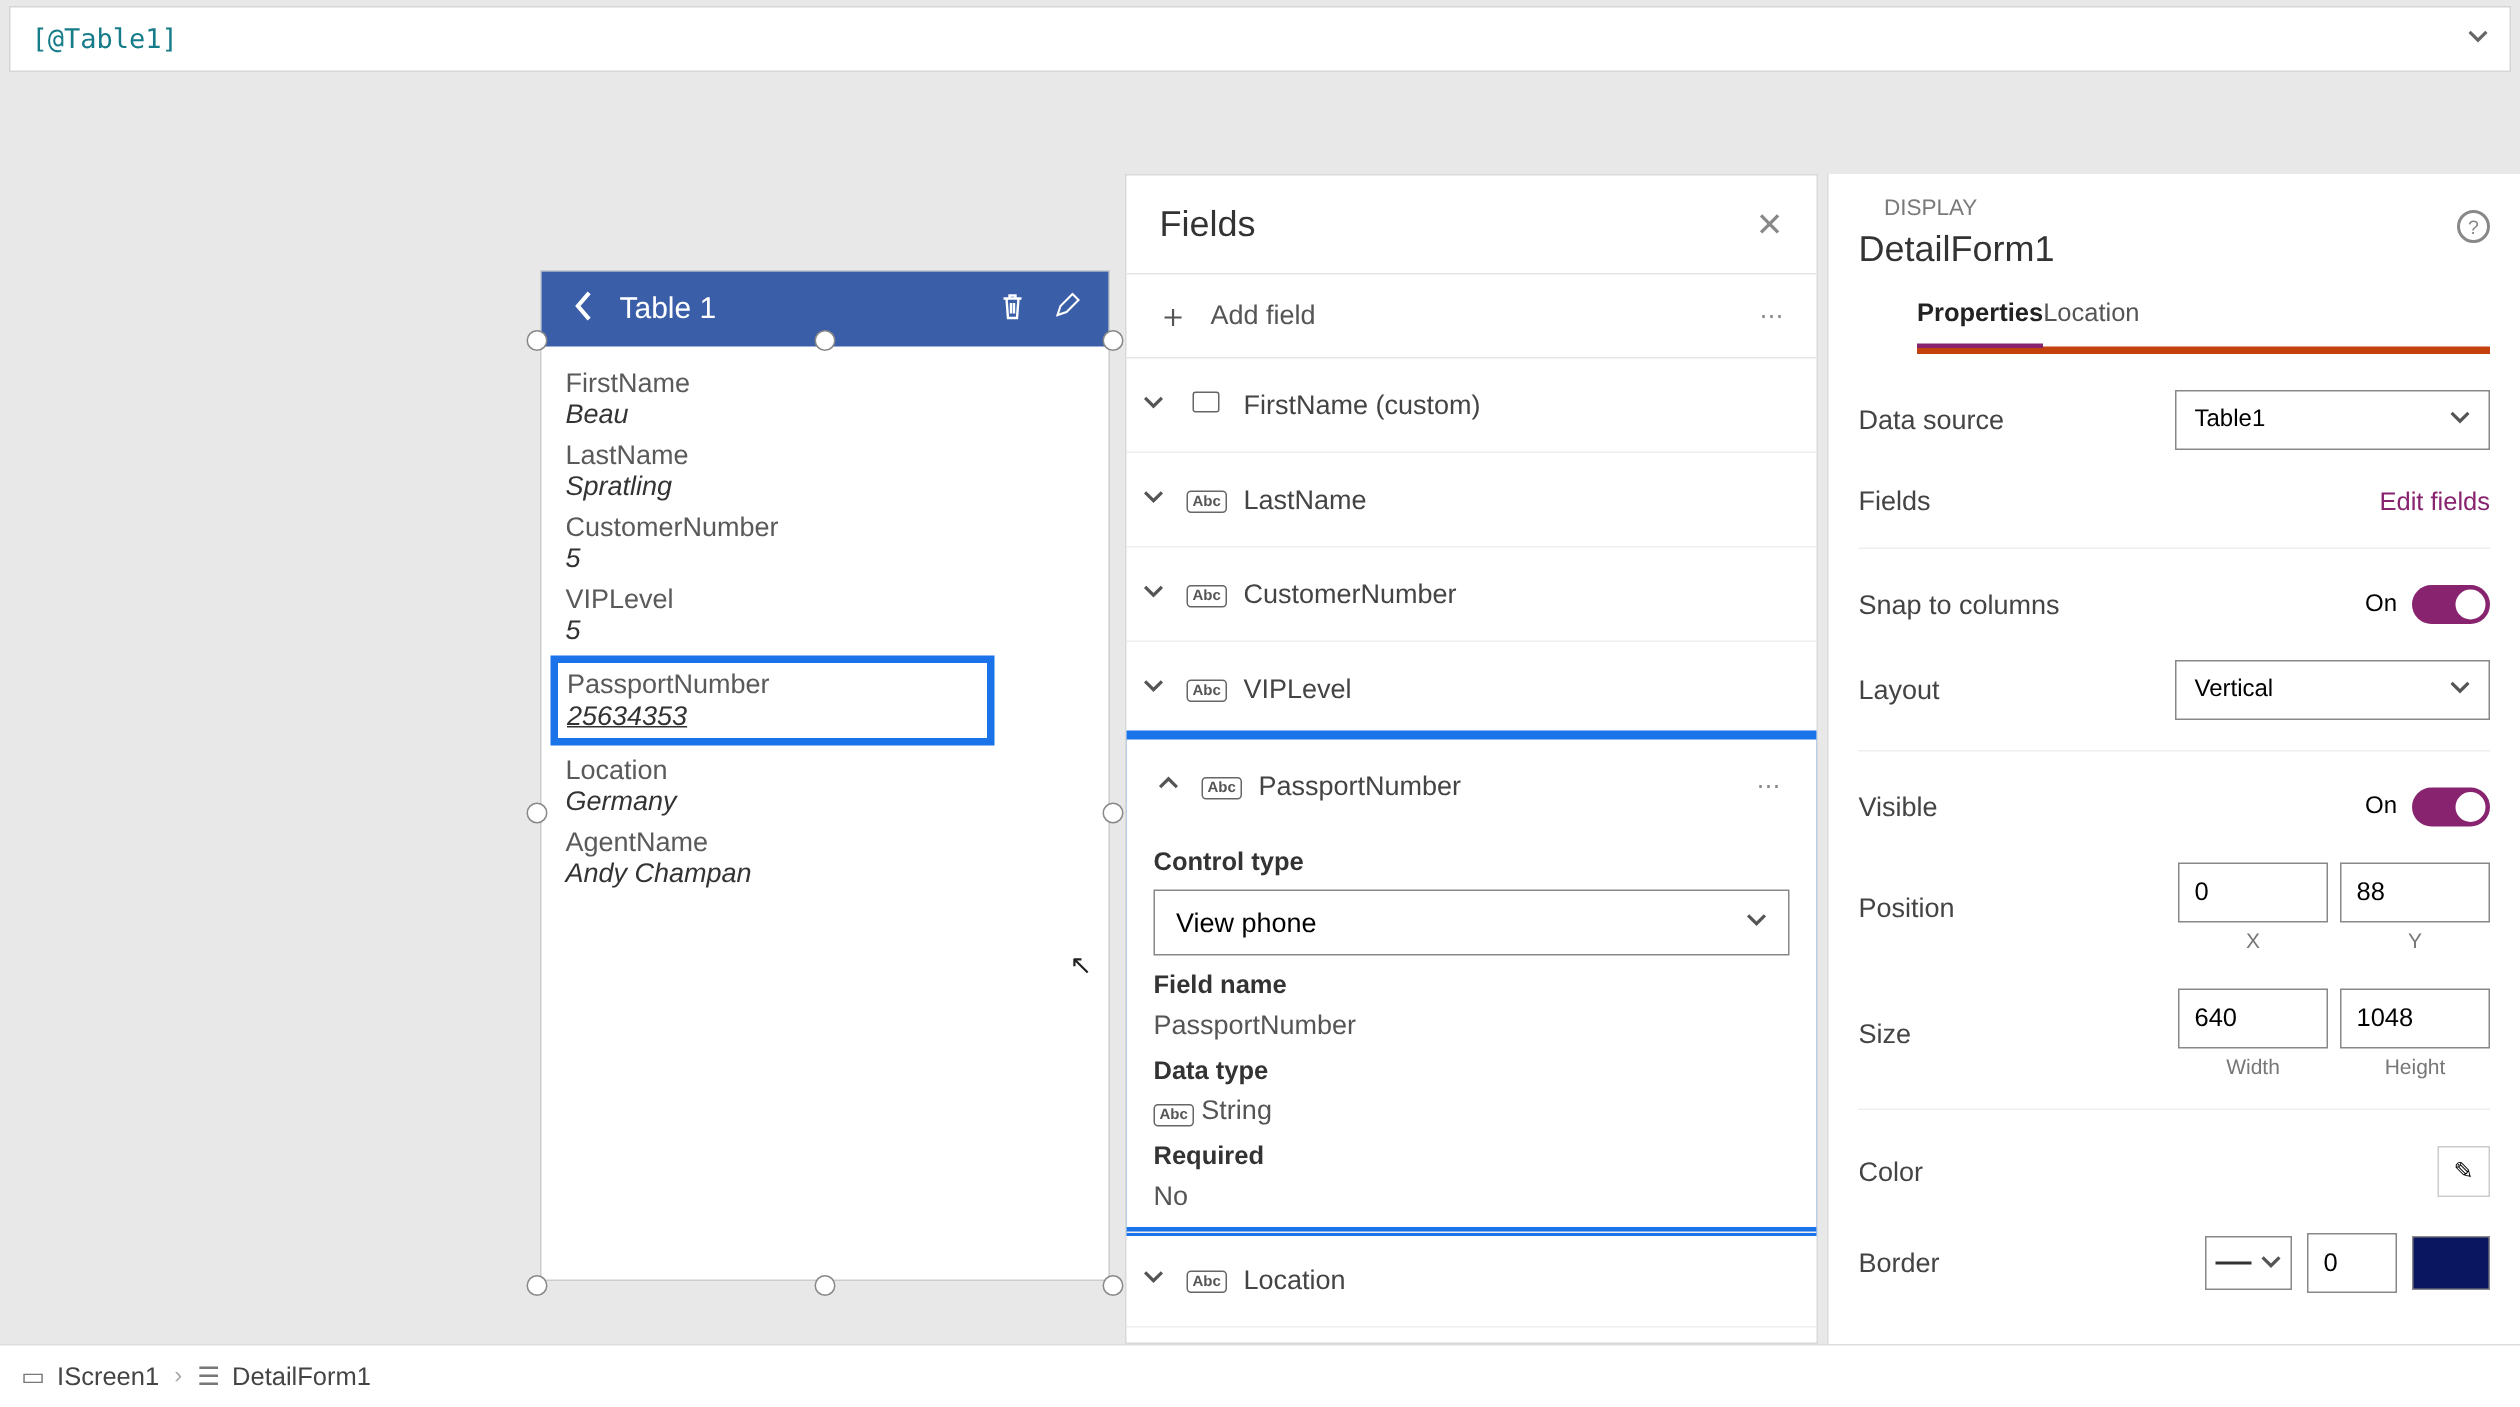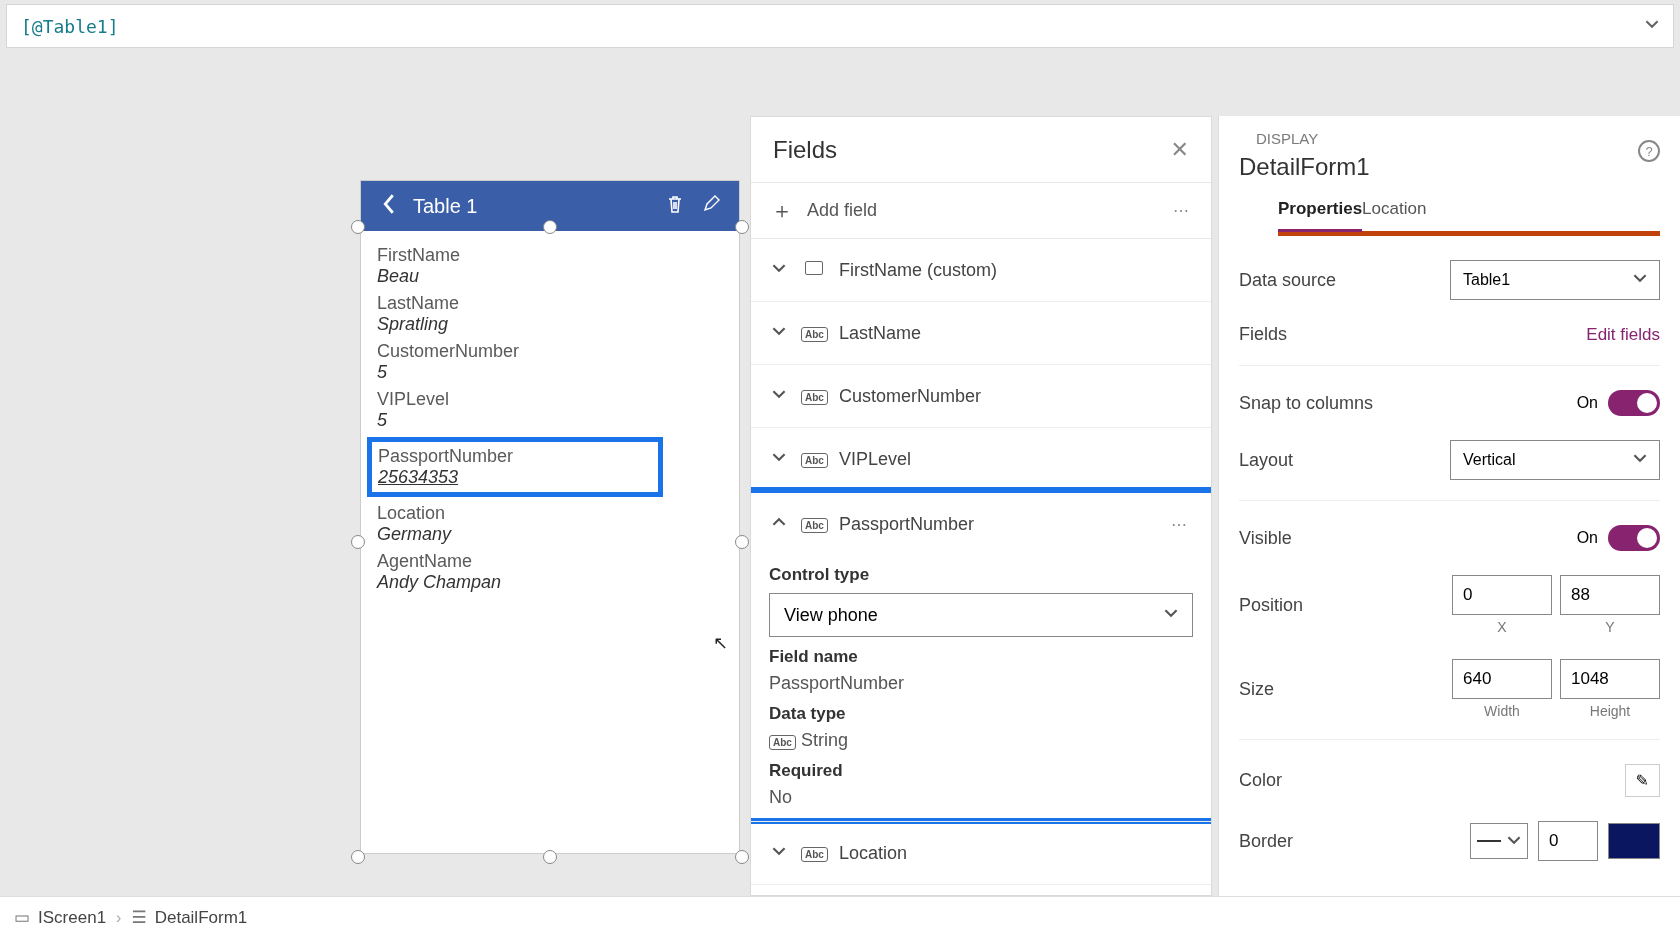--- a/index.html
+++ b/index.html
@@ -52,21 +52,21 @@
   background:#fff; border:1px solid #d9d9d9; overflow:hidden;
 }
 .fp-head { display:flex; align-items:center; height:66px; padding:0 22px; border-bottom:1px solid #e6e6e6;}
 .fp-head .t { font-size:24px; color:#333; flex:1;}
 .fp-head .x { font-size:22px; color:#888; cursor:pointer;}
 .fp-add { display:flex; align-items:center; height:56px; padding:0 20px; color:#555; border-bottom:1px solid #e6e6e6;}
 .fp-add .plus{font-size:22px; margin-right:14px;}
 .fp-add .lab{font-size:18px; flex:1;}
 .fp-add .more{color:#888; letter-spacing:2px;}
 
-.fld {padding:0 18px;}
+.fld {padding:0 8px;}
 .fld-row {display:flex; align-items:center; height:62px; gap:12px; cursor:pointer;}
 .fld-row .chev {width:20px; text-align:center; color:#555;}
 .fld-row .ic {width:26px; text-align:center;}
 .fld-row .nm {font-size:18px; color:#444; flex:1;}
 .fld-row .more {color:#888; letter-spacing:2px; padding-right:4px;}
 .fld-sep {border-top:1px solid #eee;}
 
 .abc-badge { display:inline-block; border:1.5px solid #666; border-radius:3px; font-size:10px; color:#555; padding:1px 3px; font-weight:600;}
 .box-badge { display:inline-block; width:18px; height:14px; border:1.5px solid #666; border-radius:2px;}
 

